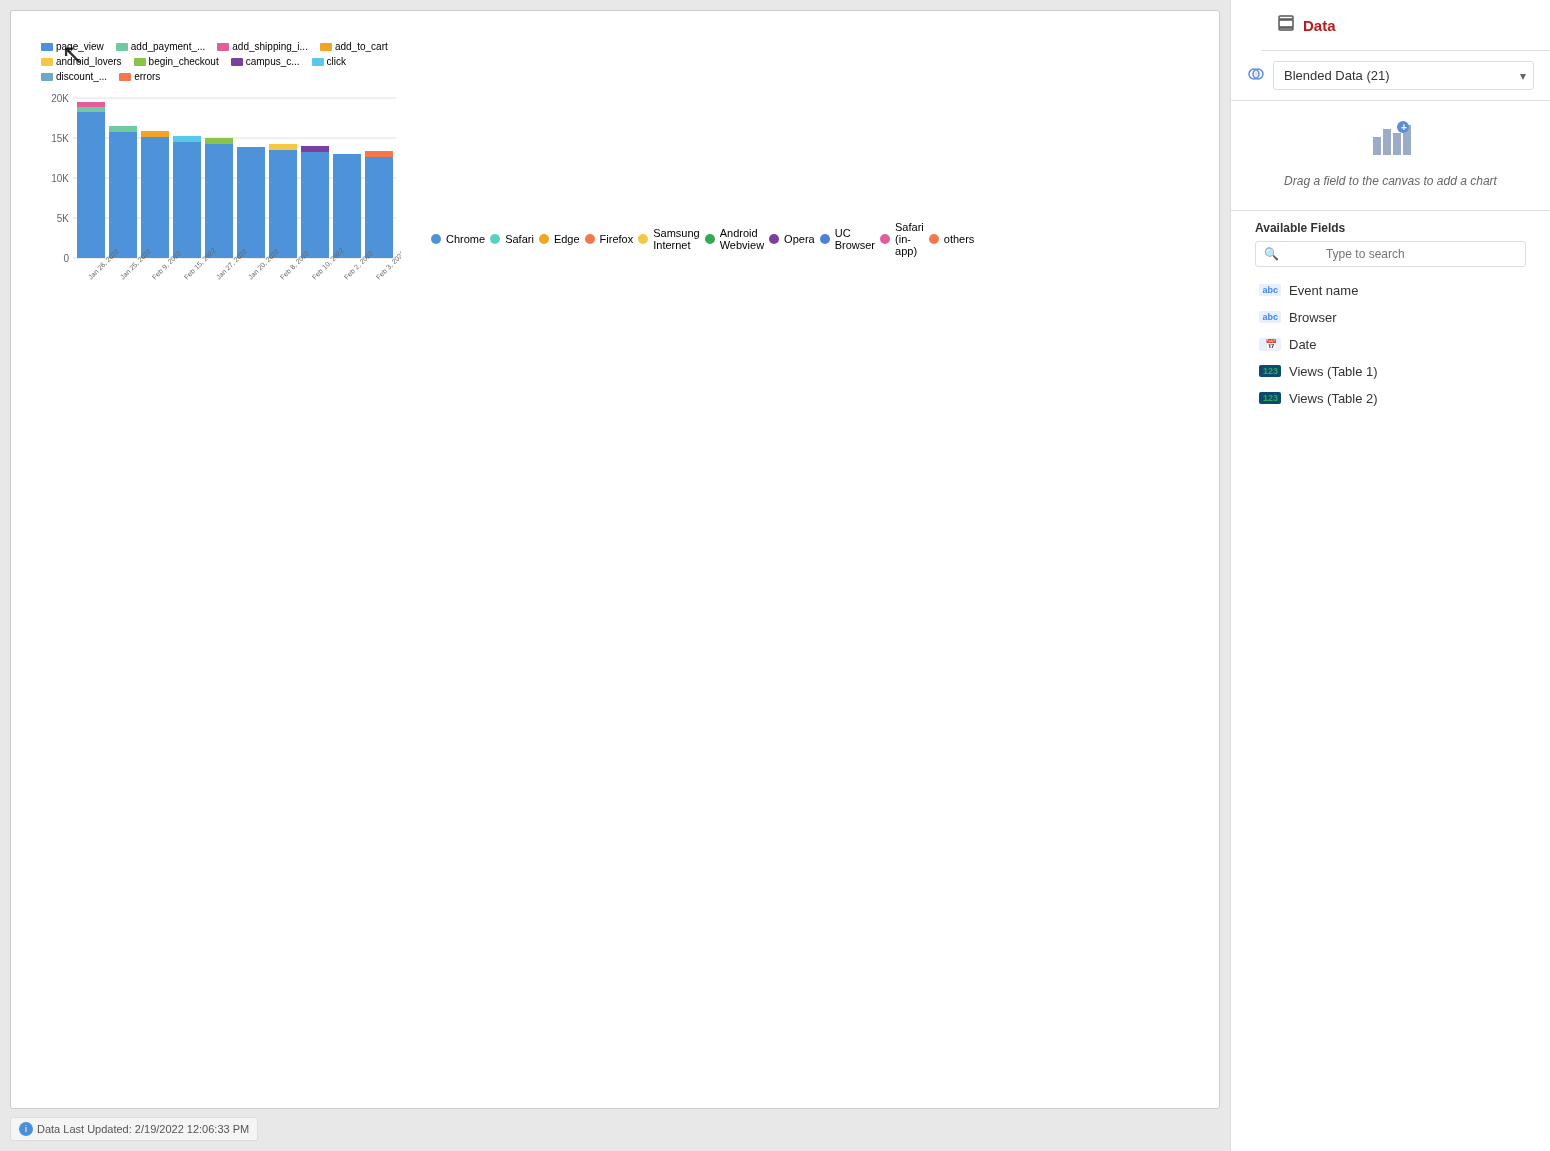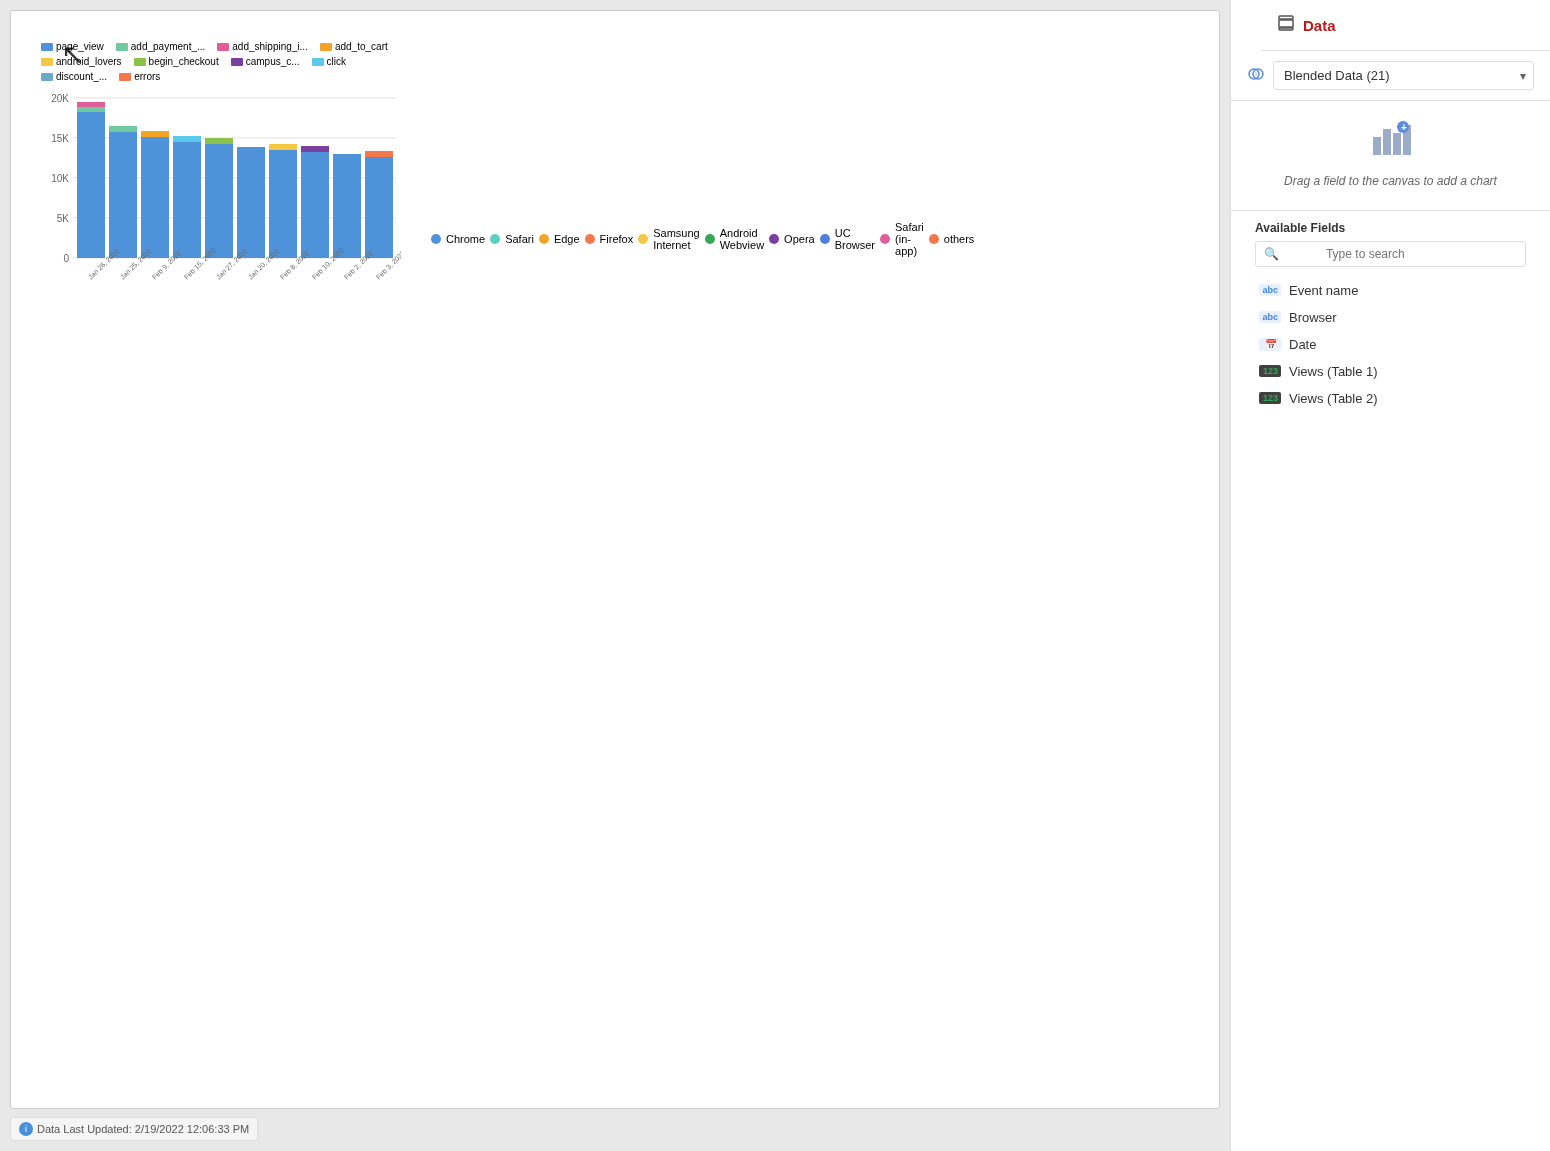--- a/index.html
+++ b/index.html
@@ -261,21 +261,21 @@
       font-size: 9px;
       font-weight: 700;
       padding: 1px 3px;
       border-radius: 2px;
       min-width: 22px;
       text-align: right;
       flex-shrink: 0;
     }
 
     .badge-abc { background: #e8f0fe; color: #4285f4; }
-    .badge-123 { background: #404040; color: #34a853; }
+    .badge-123 { background: #0c4a6e; color: #34a853; }
     .badge-cal { background: #e8f0fe; color: #4285f4; font-size: 8px; }
 
     .cursor-arrow {
       position: absolute;
       top: 30px;
       left: 50px;
       font-size: 28px;
       color: #333;
       pointer-events: none;
       line-height: 1;

